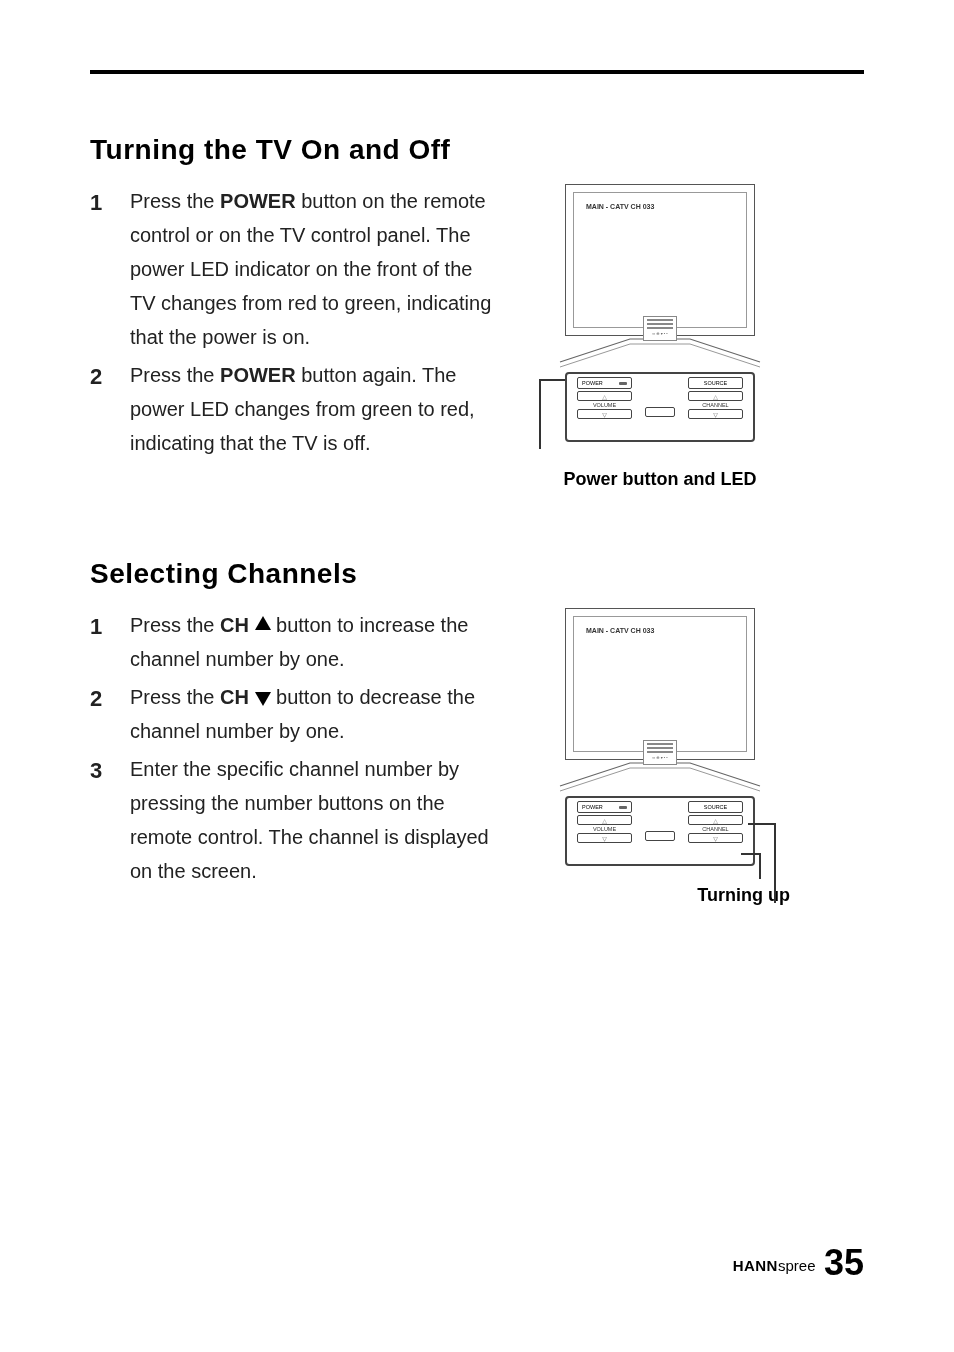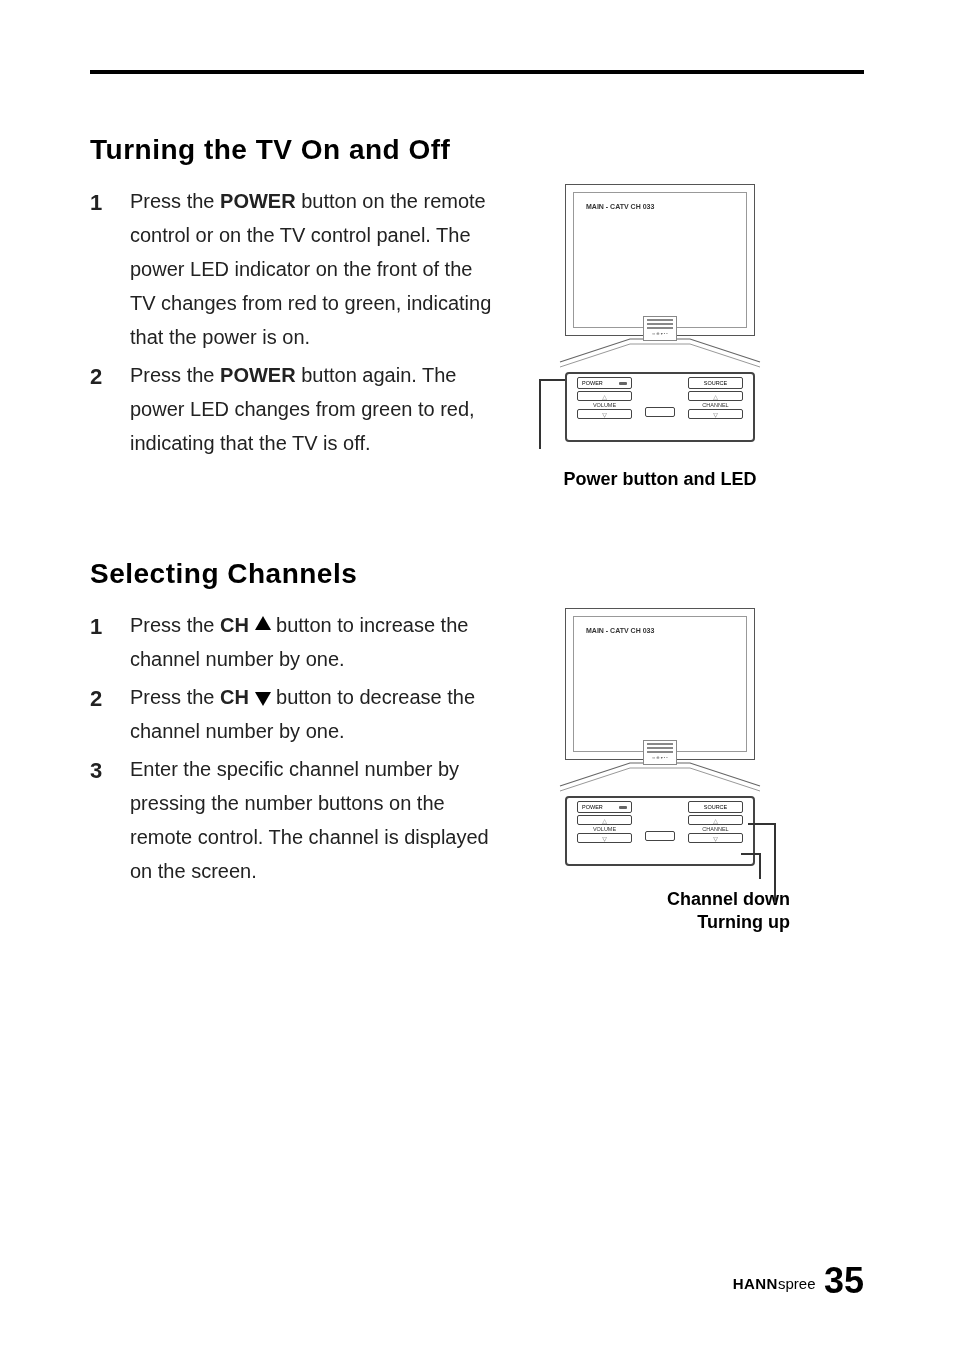--- a/index.html
+++ b/index.html
@@ -90,21 +90,21 @@
     .caption-right {
       text-align: right;
       width: 100%;
       padding-right: 0;
     }
     .sec2 {
       margin-top: 68px;
     }
     .footer {
       position: absolute;
-      bottom: 50px;
+      bottom: 68px;
       right: 90px;
       font-size: 16px;
     }
     .footer .brand-bold {
       font-weight: 900;
       font-size: 15px;
       letter-spacing: 0.5px;
     }
     .footer .brand-light {
       font-size: 15px;
@@ -379,21 +379,20 @@
               <div class="panel-mini">▽</div>
             </div>
           </div>
         </div>
 
         <div class="leader" style="left:203px; top:215px; width:28px; height:1.5px;"></div>
         <div class="leader" style="left:229px; top:215px; width:1.5px; height:80px;"></div>
         <div class="leader" style="left:196px; top:245px; width:20px; height:1.5px;"></div>
         <div class="leader" style="left:214px; top:245px; width:1.5px; height:26px;"></div>
       </div>
-      <div class="caption caption-right" style="margin-top:6px;">Channel down</div>
       <div class="caption caption-right" style="margin-top:2px;">Turning up</div>
     </div>
   </div>
 </div>
 
 <div class="footer">
   <span class="brand-bold">HANN</span><span class="brand-light">spree</span>
   <span class="page-num">35</span>
 </div>
 

